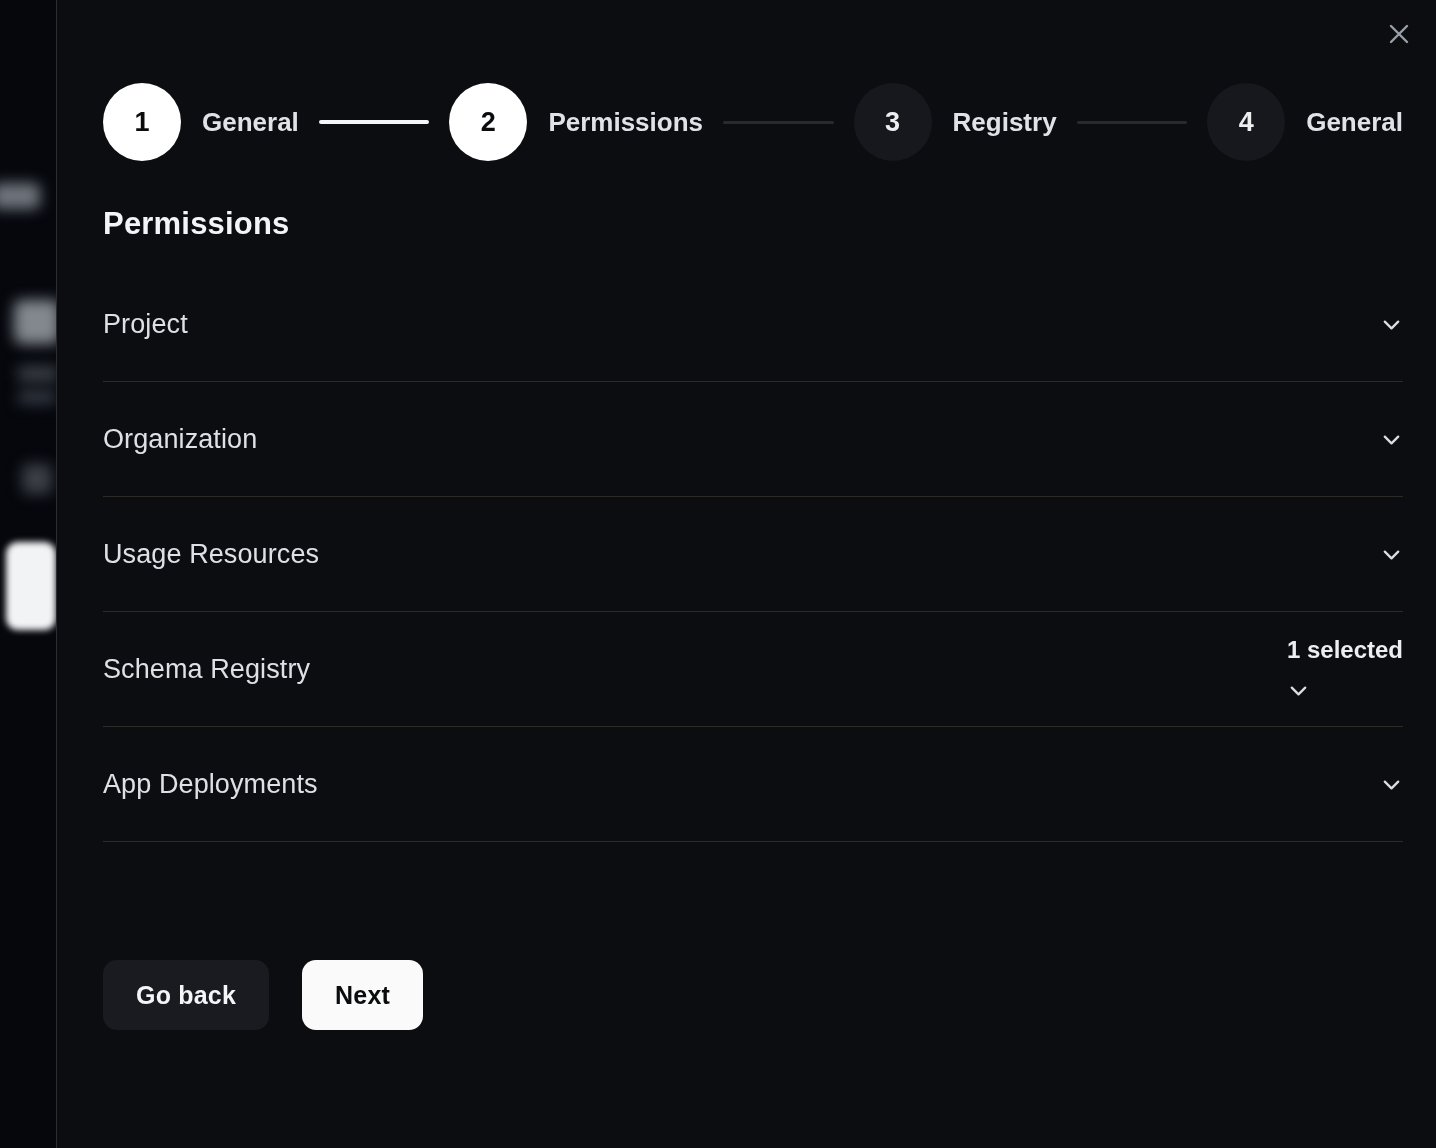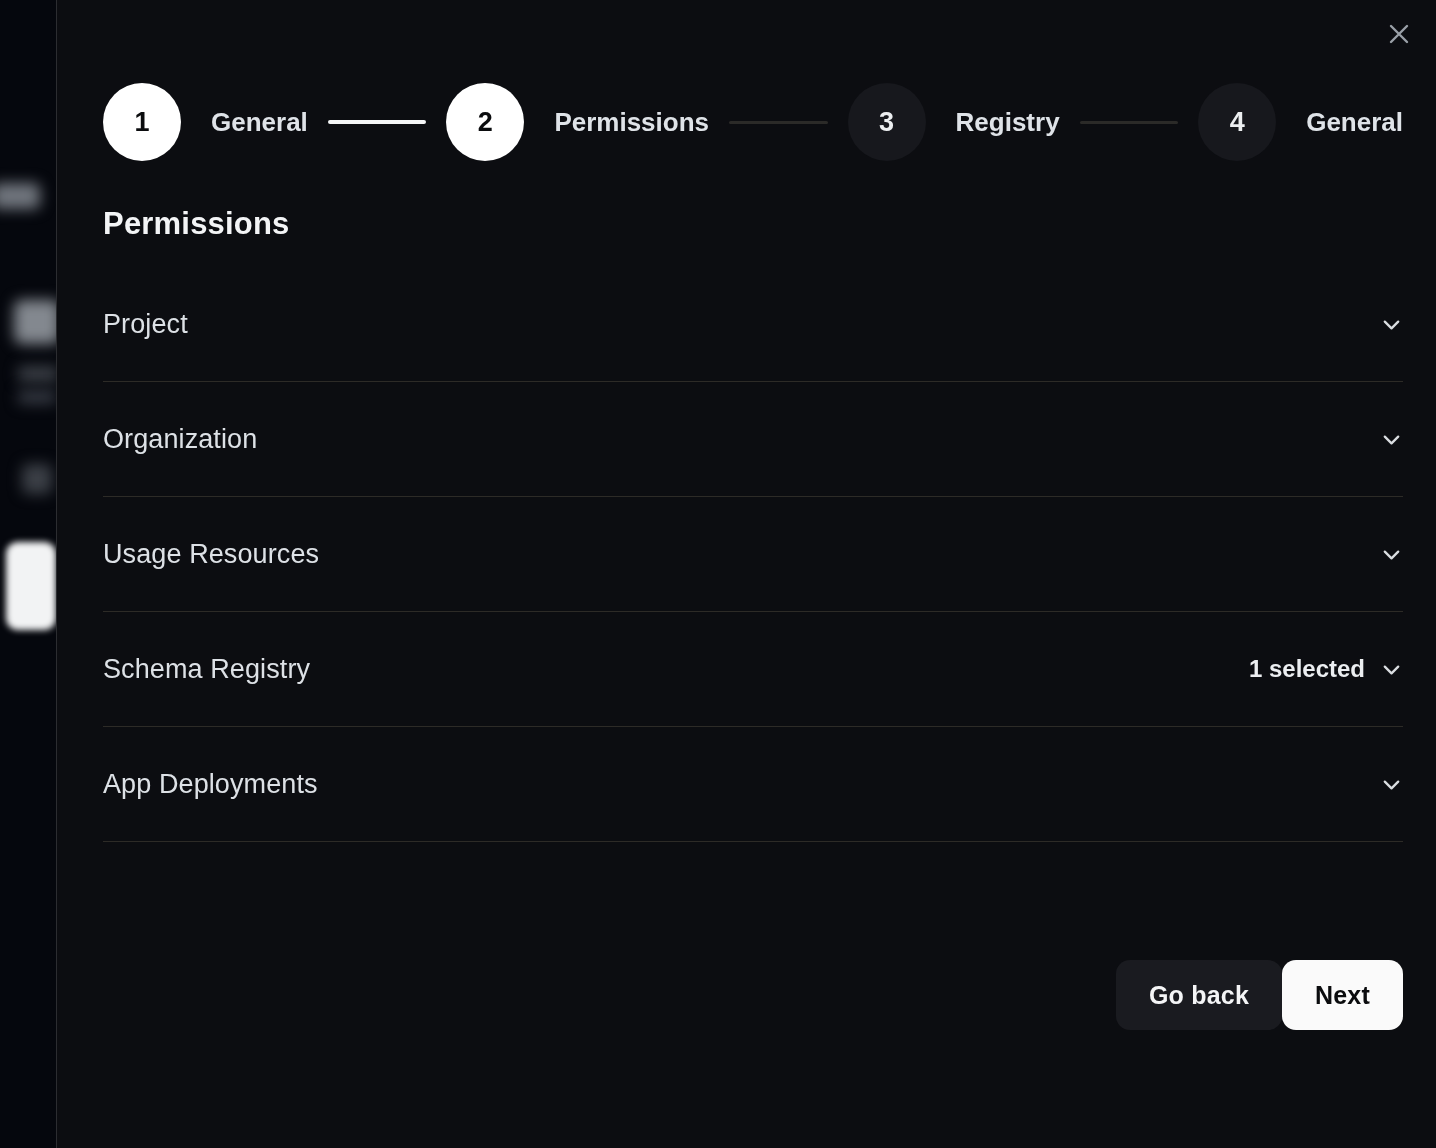--- a/index.html
+++ b/index.html
@@ -65,21 +65,21 @@
   .step { display: flex; align-items: center; cursor: pointer; }
   .step-circle {
     width: 78px; height: 78px; border-radius: 50%;
     display: flex; align-items: center; justify-content: center;
     font-size: 27px; font-weight: 700;
     flex: none;
   }
   .step-circle.active   { background: #ffffff; color: #0b0c0e; }
   .step-circle.upcoming { background: #17181d; color: #eceef0; font-weight: 600; }
   .step-label {
-    margin-left: 30px;
+    margin-left: 21px;
     font-size: 26px; font-weight: 600; color: #dfe3e8;
     white-space: nowrap;
   }
   .connector {
     flex: 1 1 auto;
     margin: 0 20px;
     border-radius: 3px;
   }
   .connector.done     { height: 4px; background: #f5f6f7; }
   .connector.upcoming { height: 3px; background: #2b2a28; }
@@ -94,31 +94,31 @@
   .perm-row {
     height: 115px;
     display: flex; align-items: center; justify-content: space-between;
     border-bottom: 1px solid #2d2b27;
     cursor: pointer;
   }
   .perm-label {
     font-size: 27px; font-weight: 500; color: #dde1e6;
     letter-spacing: 0.1px;
   }
-  .perm-right { display: flex; align-items: center; gap: 15px; }
+  .perm-right { display: flex; gap: 15px; flex-direction: column; }
   .perm-selection {
     font-size: 24px; font-weight: 600; color: #eceef1;
   }
   .perm-selection:empty { display: none; }
   .chevron { display: flex; align-items: center; }
 
   
   .footer {
     margin-top: 118px;
-    display: flex; justify-content: flex-end; 
+    display: flex; gap: 33px;
   }
   .btn {
     height: 70px;
     border: none; border-radius: 14px;
     font-family: "Liberation Sans", sans-serif;
     font-size: 25px; font-weight: 700;
     padding: 0 33px;
     cursor: pointer;
     letter-spacing: 0.2px;
   }

